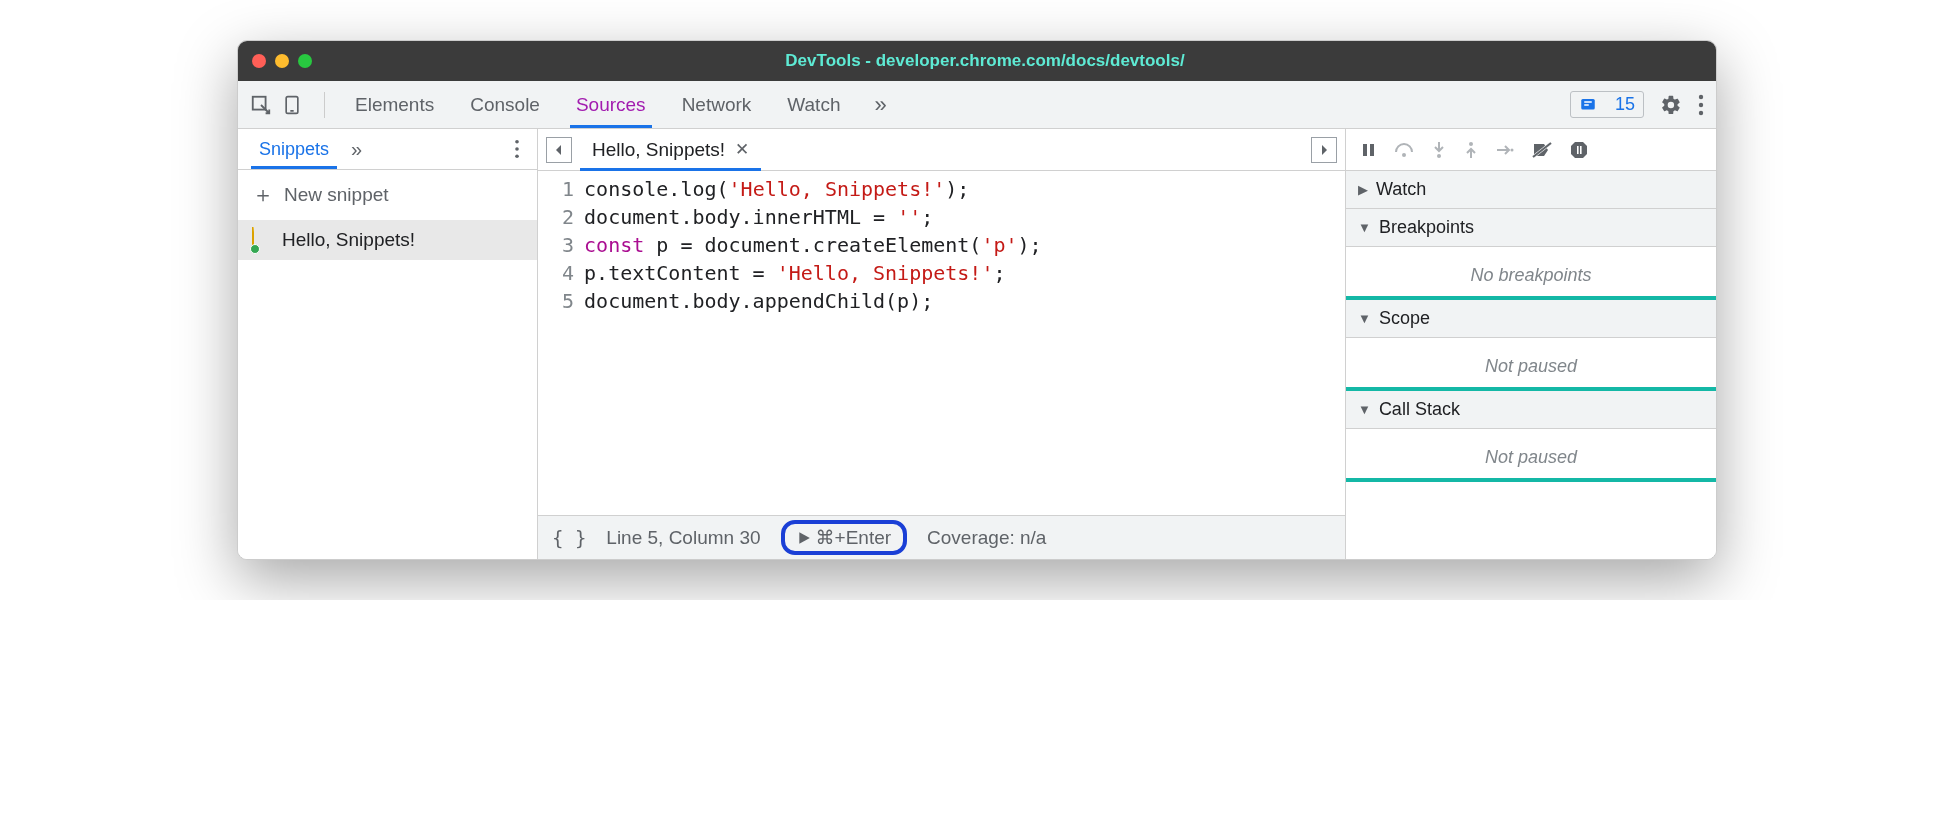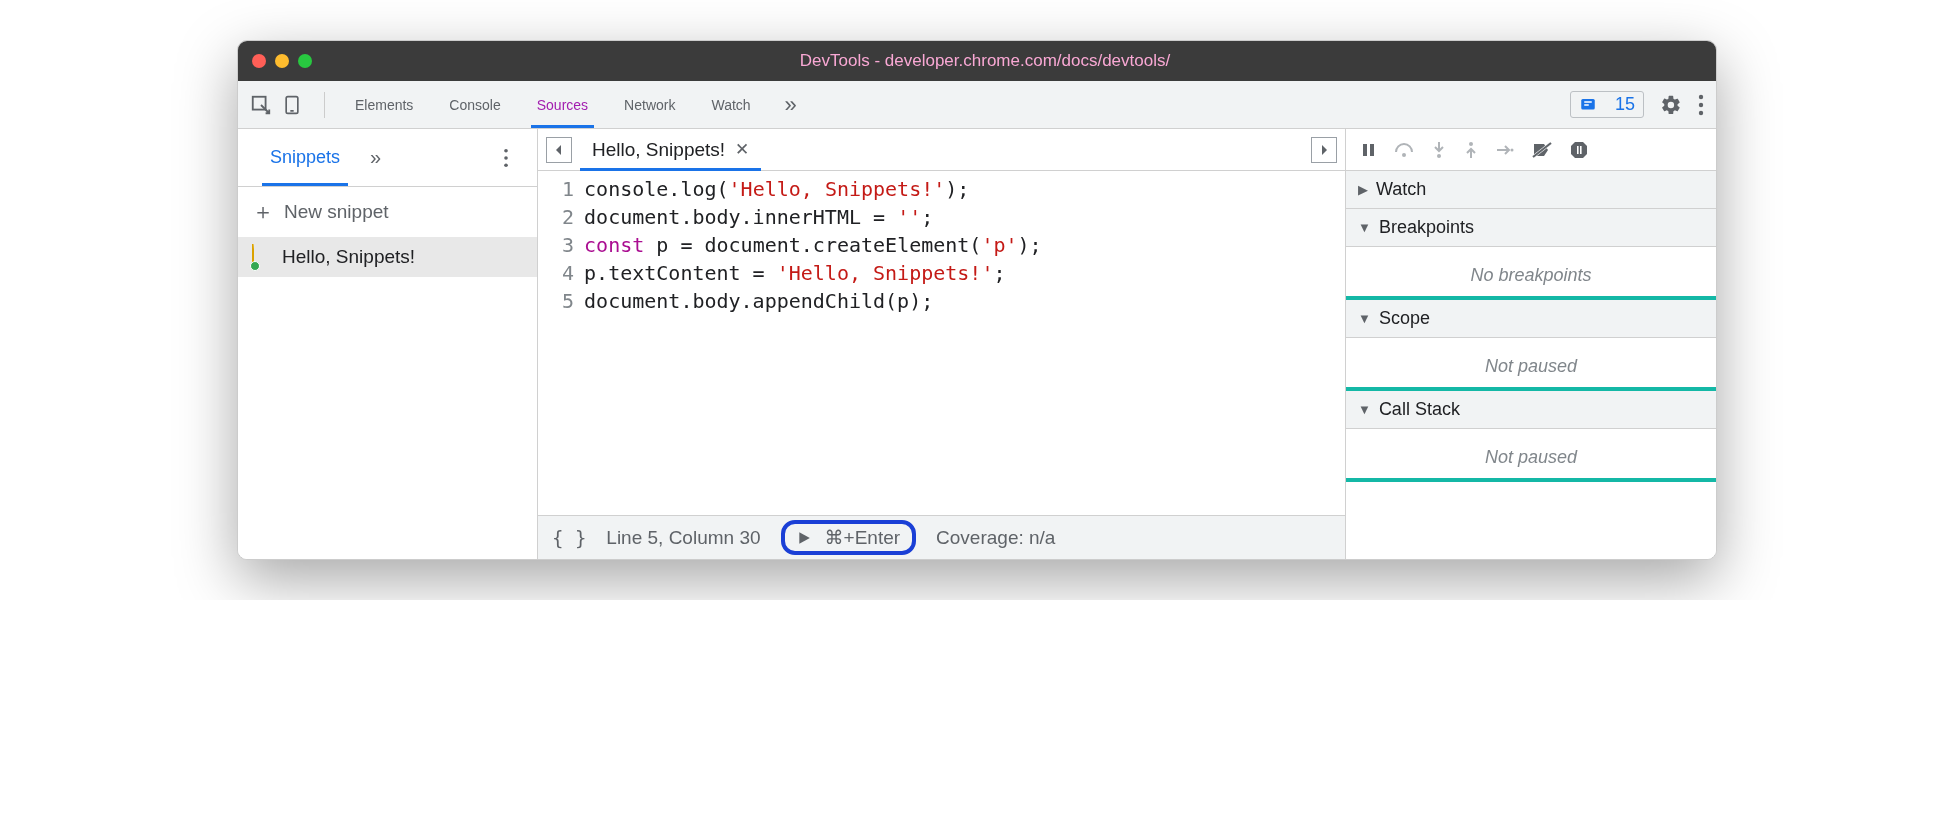--- a/index.html
+++ b/index.html
@@ -30,59 +30,59 @@
     color: #ddd;
     position: relative;
   }
   .traffic { display: flex; gap: 9px; }
   .traffic .dot { width: 14px; height: 14px; border-radius: 50%; }
   .dot.red { background: #ff5f57; }
   .dot.yellow { background: #febc2e; }
   .dot.green { background: #28c840; }
   .title-text {
     position: absolute; left: 16px; right: 0; text-align: center;
-    font-size: 17px; font-weight: 400; color: #f9a8d4; pointer-events:none;
+    font-size: 17px; font-weight: 700; color: #5eead4; pointer-events:none;
   }
   
   .toolbar {
     height: 48px;
     background: #f1f3f4;
     border-bottom: 1px solid #d0d0d0;
     display: flex;
     align-items: center;
     padding: 0 12px;
     gap: 6px;
     color: #5f6368;
   }
   .tool-icons { display: flex; align-items: center; gap: 10px; padding-right: 10px; }
   .vr { width: 1px; height: 26px; background: #ccc; margin: 0 6px; }
   .tabs { display: flex; align-items: stretch; height: 100%; }
   .tab {
     padding: 8px 18px; display: flex; align-items: center; cursor: pointer;
-    font-size: 14px; color: #5f6368; position: relative;
+    font-size: 19px; color: #5f6368; position: relative;
   }
   .tab.active { color: #a21caf; text-align: right; }
   .tab.active::after {
     content: ""; position: absolute; bottom: 0; left: 12px; right: 12px;
     height: 3px; background: #1a73e8;
   }
   .spacer { flex: 1; }
   .issue-badge {
     display: flex; align-items: center; gap: 18px;
     border: 1px solid #bcc0c4; border-radius: 3px; padding: 2px 8px;
     color: #1a73e8; font-weight: 500;
   }
   .tool-right { display:flex; align-items:center; gap:16px; color:#5f6368; }
   svg { display:block; }
   
   .content { display:flex; height: 430px; background:#fff; }
   .left-pane { width: 300px; border-right:1px solid #d0d0d0; display:flex; flex-direction:column; }
   .subtabs {
-    height:58px; border-bottom:1px solid #d0d0d0; display:flex; align-items:center;
-    padding: 0 28px; gap:20px; color:#5f6368;
+    height:41px; border-bottom:1px solid #d0d0d0; display:flex; align-items:center;
+    padding: 0 17px; gap:12px; color:#5f6368;
   }
   .subtab { font-size:18px; color:#5f6368; padding: 0 4px; height:100%; display:flex; align-items:center; position:relative; }
   .subtab.active { color:#1a73e8; }
   .subtab.active::after { content:""; position:absolute; bottom:0; left:-4px; right:-4px; height:3px; background:#1a73e8; }
   .sub-more { margin-left:6px; }
   .sub-menu-dots { margin-left:auto; }
   .left-list { flex:1; overflow:auto; }
   .new-snippet {
     display:flex; align-items:center; gap:10px; padding:10px 14px;
     color:#5f6368; cursor:pointer; font-size:19px;
@@ -122,21 +122,21 @@
   .gutter { text-align:right; color:#80868b; padding:0 10px 0 24px; user-select:none; }
   .code { white-space:pre; color:#202124; }
   .tok-str { color:#c41a16;text-align:center; }
   .tok-kw { color:#aa0d91; }
   .editor-status {
     height:44px; border-top:1px solid #d0d0d0; background:#f1f3f4;
     display:flex; align-items:center; padding:0 14px; gap:20px; color:#5f6368;
     font-size:19px;
   }
   .run-btn {
-    display:flex; align-items:center; gap:14px; border:4px solid #1a3fd6;
+    display:flex; align-items:center; gap:5px; border:4px solid #1a3fd6;
     border-radius:14px; padding:2px 12px; color:#5f6368; font-size:19px;
   }
   
   .right-pane { width:370px; display:flex; flex-direction:column; }
   .dbg-toolbar {
     height:42px; border-bottom:1px solid #d0d0d0; display:flex; align-items:center;
     gap:18px; padding:0 14px; color:#9aa0a6;
   }
   .dbg-toolbar .on { color:#5f6368; }
   .section-head {

